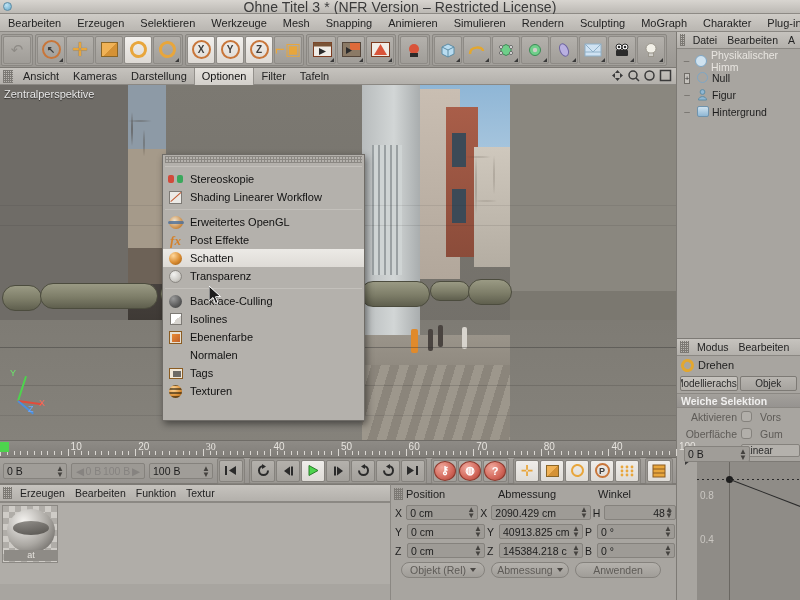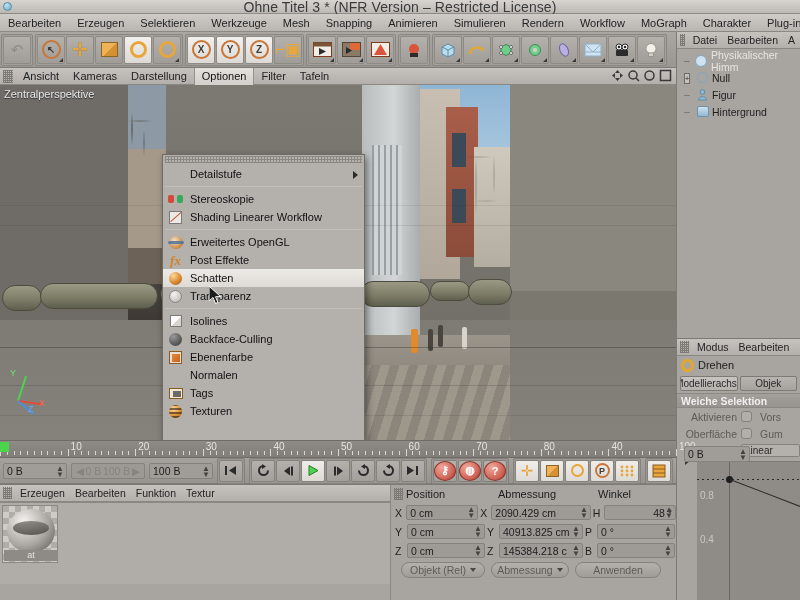--- a/index.html
+++ b/index.html
@@ -317,21 +317,21 @@
   <div class="menubar" id="mainmenu">
       <div class="mi">Bearbeiten</div>
       <div class="mi">Erzeugen</div>
       <div class="mi">Selektieren</div>
       <div class="mi">Werkzeuge</div>
       <div class="mi">Mesh</div>
       <div class="mi">Snapping</div>
       <div class="mi">Animieren</div>
       <div class="mi">Simulieren</div>
       <div class="mi">Rendern</div>
-      <div class="mi">Workflow</div>
+      <div class="mi">Sculpting</div>
       <div class="mi">MoGraph</div>
       <div class="mi">Charakter</div>
       <div class="mi">Plug-ins</div>
     </div>
 
   <div class="toolbar">
     <div class="tgrp">
       <div class="tbtn">
         <span style="font-size:15px;color:#8d8a85;">↶</span>
       </div>
@@ -537,25 +537,20 @@
         <i>
           <svg width="13" height="13">
               <rect x="1.5" y="1.5" width="10" height="10" fill="none" stroke="#3a3a3a" stroke-width="1.5"></rect>
             </svg>
         </i>
       </div>
     </div>
 
     <div class="dropdown" id="dropdown">
         <div class="dd-grip"></div>
-        <div class="dd-item">
-          <span class="dd-ico"></span>
-          <span class="dd-lbl">Detailstufe</span>
-          <span class="dd-arrow"></span>
-        </div>
         <div class="dd-sep"></div>
         <div class="dd-item">
           <span class="dd-ico">
             <span class="i-3dglass"></span>
           </span>
           <span class="dd-lbl">Stereoskopie</span>
         </div>
         <div class="dd-item">
           <span class="dd-ico">
             <span class="i-lin"></span>
@@ -583,29 +578,29 @@
         </div>
         <div class="dd-item">
           <span class="dd-ico">
             <span class="i-glass"></span>
           </span>
           <span class="dd-lbl">Transparenz</span>
         </div>
         <div class="dd-sep"></div>
         <div class="dd-item">
           <span class="dd-ico">
+            <span class="i-sphere dark"></span>
+          </span>
+          <span class="dd-lbl">Backface-Culling</span>
+        </div>
+        <div class="dd-item">
+          <span class="dd-ico">
             <span class="i-box"></span>
           </span>
           <span class="dd-lbl">Isolines</span>
-        </div>
-        <div class="dd-item">
-          <span class="dd-ico">
-            <span class="i-sphere dark"></span>
-          </span>
-          <span class="dd-lbl">Backface-Culling</span>
         </div>
         <div class="dd-item">
           <span class="dd-ico">
             <span class="i-layer"></span>
           </span>
           <span class="dd-lbl">Ebenenfarbe</span>
         </div>
         <div class="dd-item">
           <span class="dd-ico"></span>
           <span class="dd-lbl">Normalen</span>
@@ -840,21 +835,21 @@
         <div class="tl-tick" style="left: 635.44px;"></div>
         <div class="tl-tick" style="left: 642.2px;"></div>
         <div class="tl-tick" style="left: 648.96px;"></div>
         <div class="tl-tick" style="left: 655.72px;"></div>
         <div class="tl-tick" style="left: 662.48px;"></div>
         <div class="tl-tick" style="left: 669.24px;"></div>
         <div class="tl-tick maj" style="left: 676px;"></div>
         <span class="tl-num" style="left: 3px;">0</span>
         <span class="tl-num" style="left: 70.6px;">10</span>
         <span class="tl-num" style="left: 138.2px;">20</span>
-        <span class="tl-num" style="left: 205.8px;">30</span>
+        <span class="tl-num" style="left: 205.8px; font-family: Liberation Serif, serif;">30</span>
         <span class="tl-num" style="left: 273.4px;">40</span>
         <span class="tl-num" style="left: 341px;">50</span>
         <span class="tl-num" style="left: 408.6px;">60</span>
         <span class="tl-num" style="left: 476.2px;">70</span>
         <span class="tl-num" style="left: 543.8px;">80</span>
         <span class="tl-num" style="left: 611.4px;">40</span>
         <span class="tl-num" style="left: 679px;">100</span>
       </div>
     <div class="tl-green"></div>
   </div>

